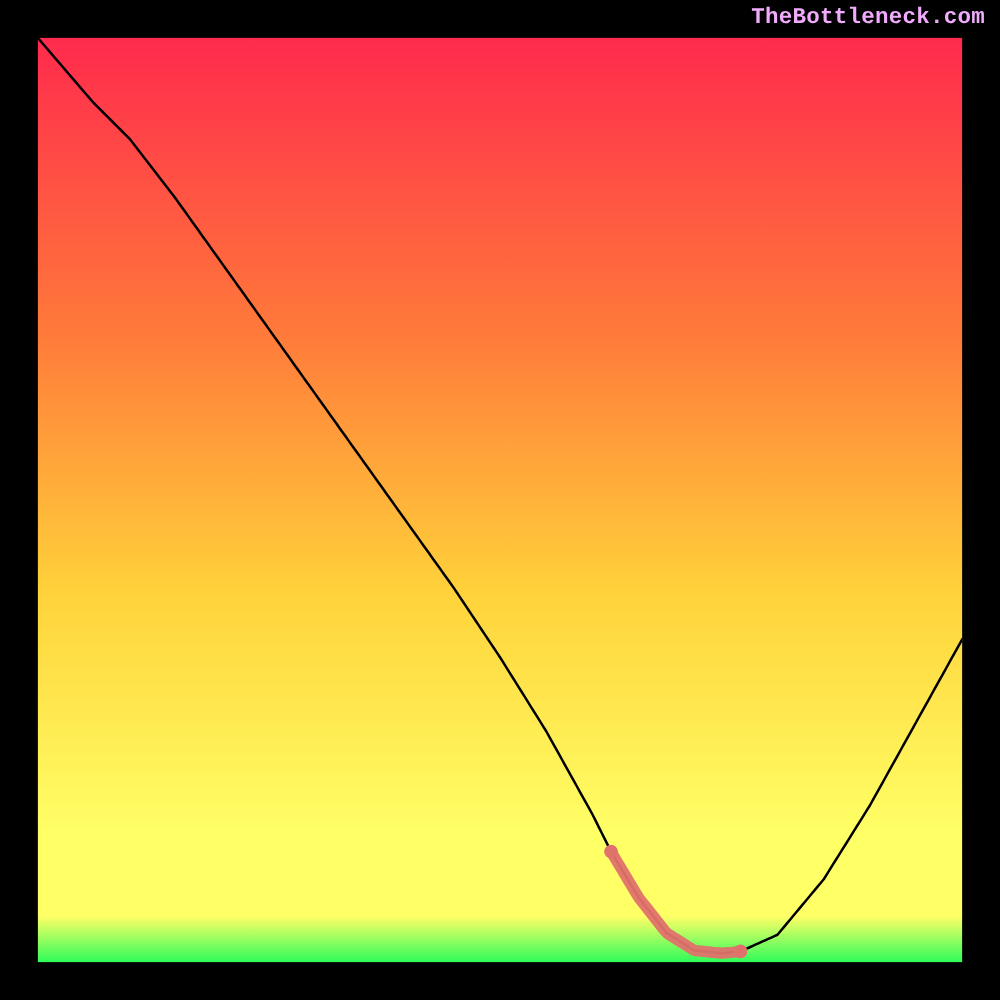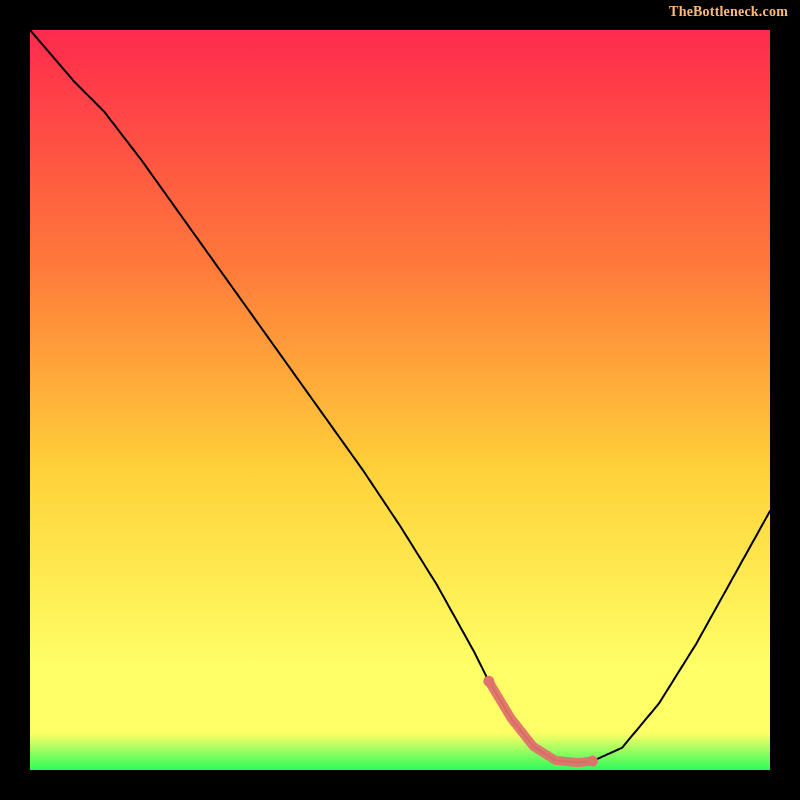--- a/index.html
+++ b/index.html
@@ -7,24 +7,24 @@
   .frame {
     position: relative;
     width: 800px;
     height: 800px;
     background: #000;
   }
   .watermark {
     position: absolute;
     top: 4px;
     right: 12px;
-    font-family: Liberation Serif, serif;
-    font-size: 14px;
+    font-family: Liberation Mono, monospace;
+    font-size: 18px;
     font-weight: 600;
-    color: #fdba74;
+    color: #f0abfc;
     letter-spacing: 0.2px;
     z-index: 10;
   }
   .plot {
     position: absolute;
     left: 30px;
     top: 30px;
     width: 740px;
     height: 740px;
     overflow: hidden;

